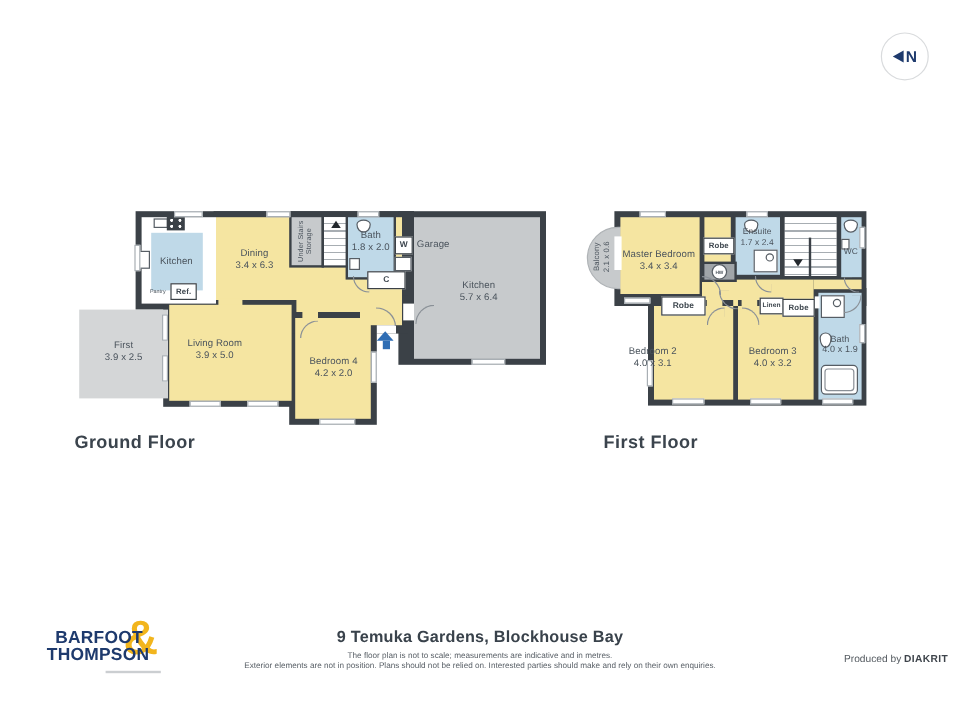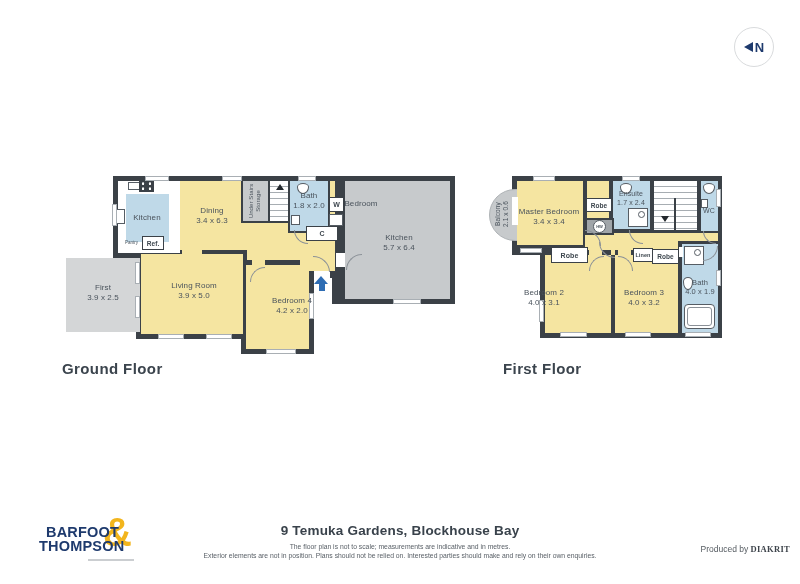--- a/index.html
+++ b/index.html
@@ -45,21 +45,21 @@
        font-size:4px;color:#4A535C;display:flex;align-items:center;justify-content:center;font-weight:700;}
   .compass{position:absolute;left:734px;top:27px;width:38px;height:38px;border:1px solid #D9DBDD;
        border-radius:50%;background:#fff;display:flex;align-items:center;justify-content:center;gap:2px;}
   .compass .tri-left{width:0;height:0;border-top:5px solid transparent;border-bottom:5px solid transparent;
        border-right:9px solid #1E3A6D;}
   .compass .n{color:#1E3A6D;font-weight:700;font-size:13px;}
   .footer-title{position:absolute;left:0;top:523px;width:800px;text-align:center;font-size:13.5px;
        font-weight:700;color:#39424B;letter-spacing:.2px;}
   .footer-disc{position:absolute;left:0;width:800px;text-align:center;font-size:6.8px;color:#585F66;}
   .produced{position:absolute;left:600px;top:544px;width:190px;text-align:right;font-size:8.5px;color:#555B61;}
-  .produced b{color:#3E444B;letter-spacing:.3px;font-family:Liberation Serif, serif;}
+  .produced b{color:#3E444B;letter-spacing:.3px;}
   .brand-amp{position:absolute;left:103px;top:512px;font-size:40px;font-weight:700;color:#F2B51D;line-height:1;}
   .brand-l1{position:absolute;left:46px;top:524px;width:66px;text-align:center;font-size:14.5px;
        font-weight:700;color:#1E3A6D;letter-spacing:.2px;}
   .brand-l2{position:absolute;left:39px;top:538px;width:78px;text-align:center;font-size:14.5px;
        font-weight:700;color:#1E3A6D;letter-spacing:.2px;}
   .brand-tag{position:absolute;left:88px;top:559px;width:46px;height:2px;background:#CBCED1;}
   .stove{position:absolute;background:#3B4147;
        background-image:radial-gradient(circle at 27% 30%,#fff 1px,transparent 1.5px),
                         radial-gradient(circle at 73% 30%,#fff 1px,transparent 1.5px),
                         radial-gradient(circle at 27% 72%,#fff 1px,transparent 1.5px),
@@ -153,35 +153,35 @@
   <span>Dining</span>
     <span>3.4 x 6.3</span>
   </div>
 <div class="lbl rot" style="left:255px;top:201px;width:40px;font-size:6px;line-height:1.15;">
   <span style="display:inline;">Under Stairs Storage</span></div>
 <div class="lbl" style="left:309px;top:201px;">
   <span>Bath</span>
     <span>1.8 x 2.0</span>
   </div>
 <div class="lbl" style="left:361px;top:204px;">
-  <span>Bedroom</span>
+  <span>Garage</span>
   </div>
 <div class="lbl" style="left:399px;top:243px;">
   <span>Kitchen</span>
     <span>5.7 x 6.4</span>
   </div>
 <div class="lbl" style="left:103px;top:293px;">
   <span>First</span>
     <span>3.9 x 2.5</span>
   </div>
-<div class="lbl" style="left:194px;top:291px;">
+<div class="lbl" style="left:179px;top:291px;">
   <span>Living Room</span>
     <span>3.9 x 5.0</span>
   </div>
-<div class="lbl" style="left:292px;top:306px;">
+<div class="lbl" style="left:278px;top:306px;">
   <span>Bedroom 4</span>
     <span>4.2 x 2.0</span>
   </div>
 <div class="plan-label" style="left:62px;top:360px;">Ground Floor</div>
 
 <div class="wall" style="left:512px;top:176px;width:210px;height:79px;"></div>
 <div class="wall" style="left:540px;top:240px;width:182px;height:98px;"></div>
 
 <div class="balcony"></div>
 <div class="yellow" style="left:517px;top:181px;width:66px;height:64px;"></div>

